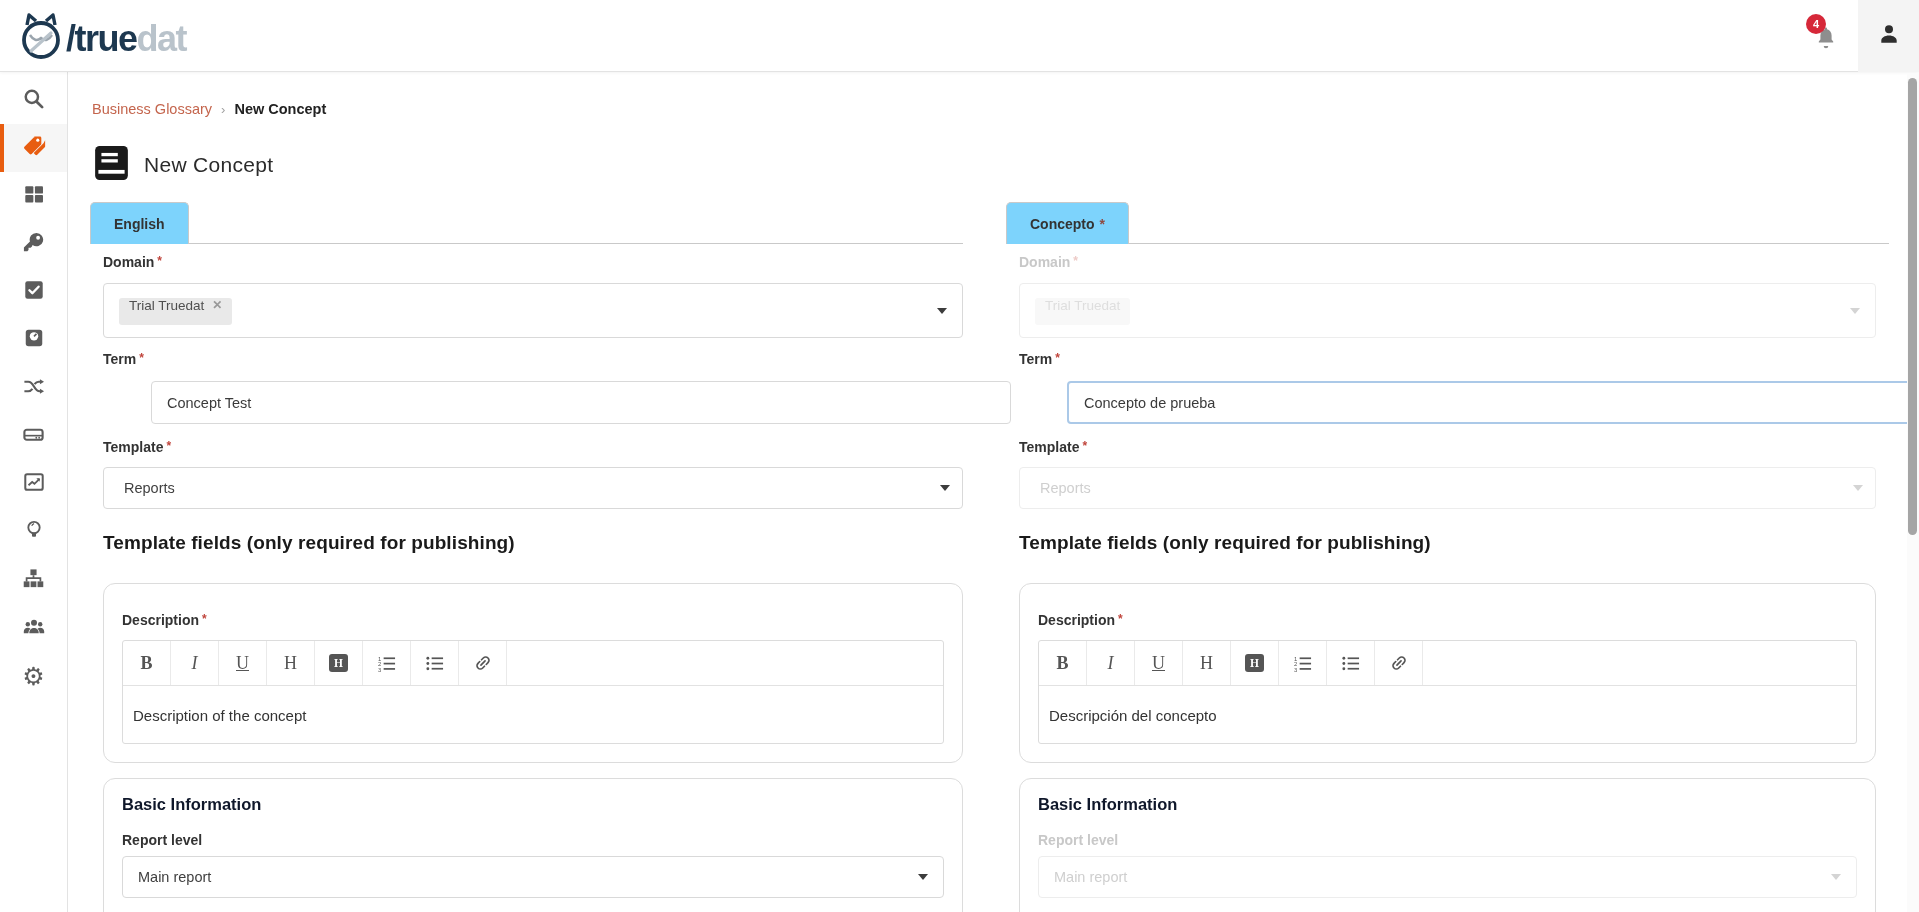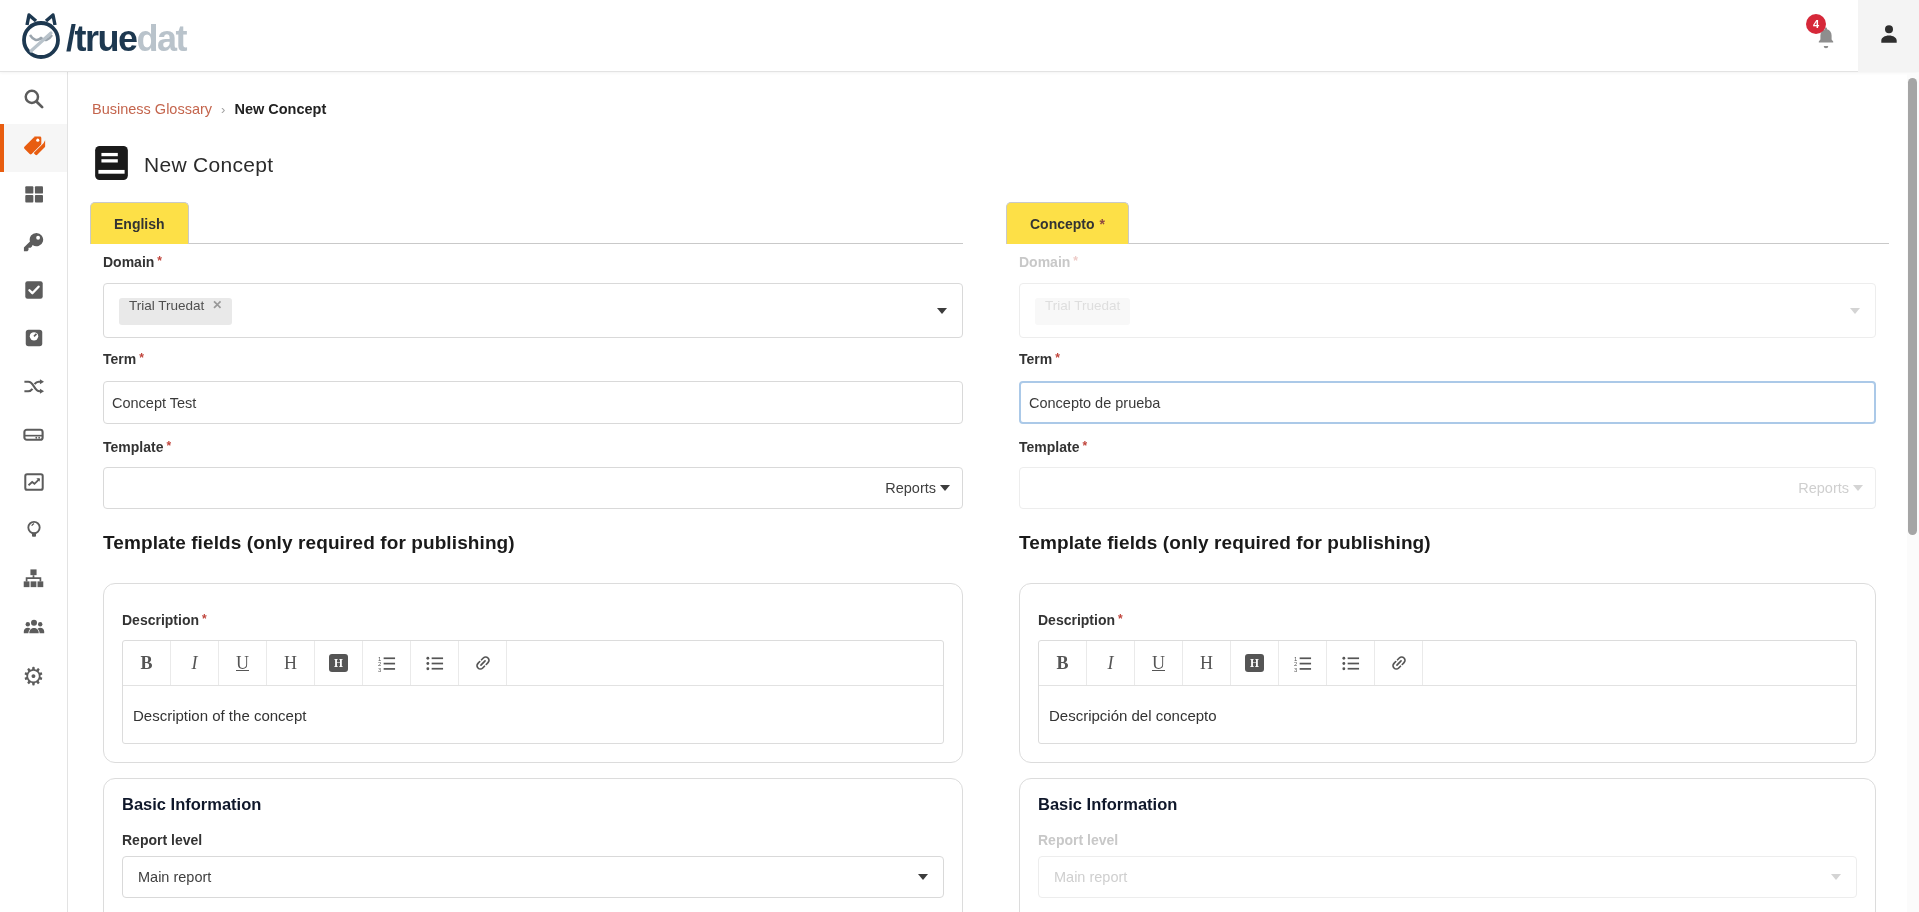--- a/index.html
+++ b/index.html
@@ -40,40 +40,40 @@
   .bc-sep { color:#a0a0a0; font-size:13px; }
   .bc-current { color:#222; font-weight:700; }
   .title-row { position:absolute; left:95px; top:146px; display:flex; align-items:center; gap:16px; z-index:5; }
   .page-title { font-size:21px; font-weight:500; color:#2b2b2b; letter-spacing:.3px; }
 
   .col { position:absolute; top:0; height:912px; z-index:4; }
   #col-en { left:90px;  width:873px; }
   #col-es { left:1006px; width:883px; }
 
   .tabline { position:absolute; top:243px; left:0; width:100%; height:1px; background:#c9c9c9; }
-  .tab { position:absolute; top:202px; left:0; height:42px; background:#fde047;
+  .tab { position:absolute; top:202px; left:0; height:42px; background:#7dd3fc;
     border:1px solid #c9c9c9; border-bottom:none; border-radius:5px 5px 0 0;
     padding:0 23px; display:flex; align-items:center; font-size:14px; font-weight:700;
     color:#333; z-index:2; cursor:pointer; }
   .tab .tab-req { margin-left:5px; color:#8f4a42; font-weight:700; }
 
   .flabel { position:absolute; left:13px; font-size:14px; font-weight:700; color:#333; }
   .flabel .req, .card-label .req { color:#c0453c; margin-left:3px; font-size:12px; vertical-align:top; }
   .lab-domain   { top:254px; }
   .lab-term     { top:351px; }
   .lab-template { top:439px; }
 
   .box { position:absolute; left:13px; width:860px; background:#fff; border:1px solid #d9d9d9;
     border-radius:4px; }
   #col-es .box { width:857px; }
   .box-domain { top:283px; height:55px; cursor:pointer; }
   .input-term { top:381px; height:43px; font-family:"Liberation Sans",sans-serif;
-    font-size:14.5px; color:#3a3a3a; padding:0 8px; outline:none; }
-  .box-select { top:467px; height:42px; display:flex; align-items:center; padding:0 26px;
-    font-size:14.5px; color:#3f3f3f; cursor:pointer;justify-content:flex-end; }
+    font-size:14.5px; color:#3a3a3a; padding:0 15px; outline:none;margin-left:48px; }
+  .box-select { top:467px; height:42px; display:flex; align-items:center; padding:0 20px;
+    font-size:14.5px; color:#3f3f3f; cursor:pointer; }
 
   .chip { position:absolute; left:15px; top:14px; height:27px; background:#e9e9e9; border-radius:3px;
     display:flex; padding:0 10px; font-size:13.5px; color:#4f4f4f; gap:8px; }
   .chip-x { color:#999; font-weight:700; font-size:12px; cursor:pointer; }
 
   .caret { position:absolute; right:15px; top:50%; margin-top:-3px; width:0; height:0;
     border-left:5px solid transparent; border-right:5px solid transparent;
     border-top:6px solid #3c3c3c; }
   .box-select .caret { right:12px; }
 

